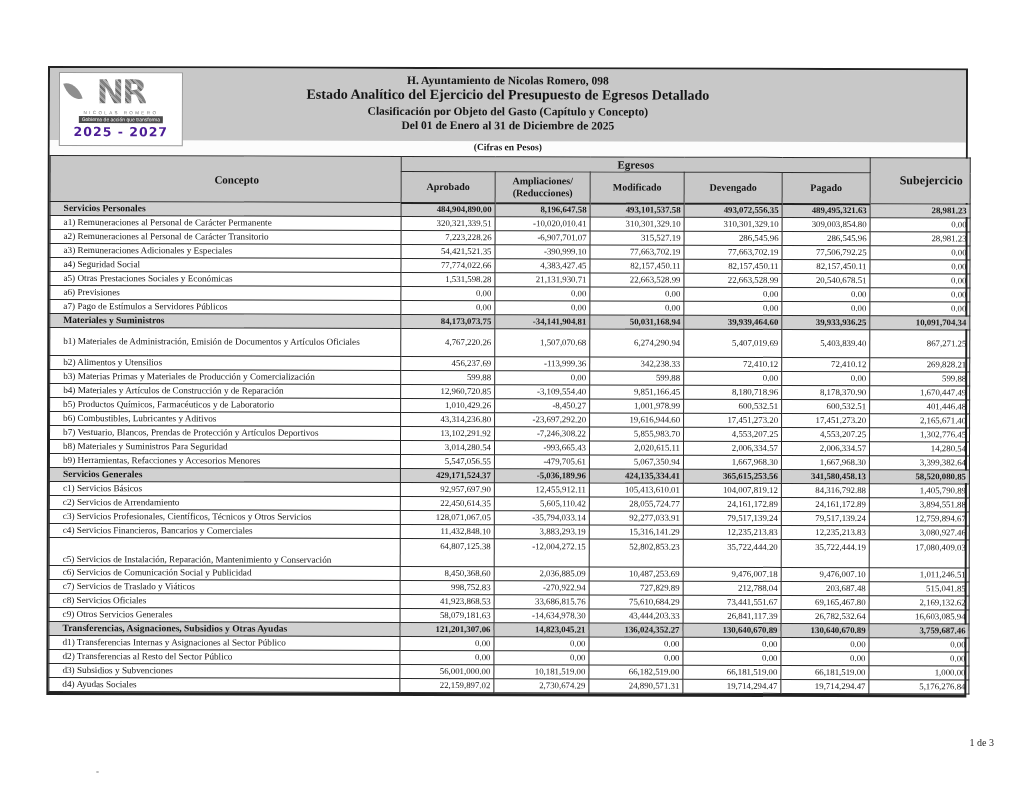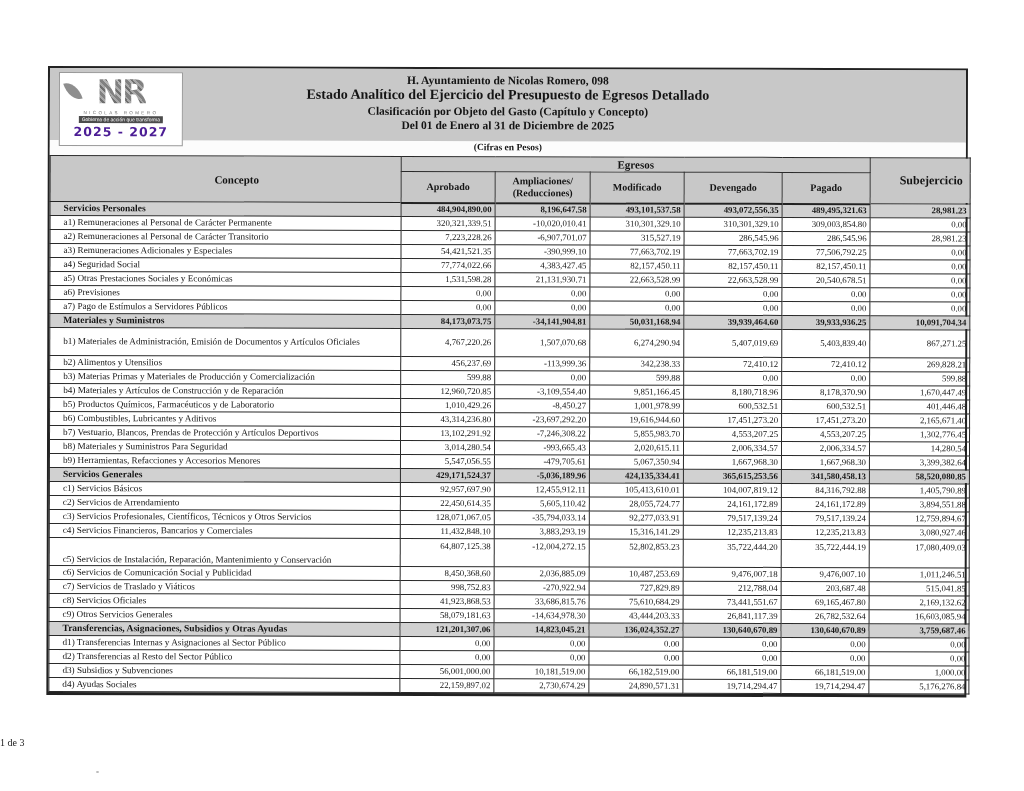--- a/index.html
+++ b/index.html
@@ -54,21 +54,21 @@
   thead th.concepto-th, thead th.subej-th{border-bottom:2px solid #222;padding-left:24px;}
   tbody td{height:14px;font-size:8.8px;line-height:1.1;padding:0 3px;vertical-align:middle;}
   tbody td.label{text-align:left;font-size:9.2px;padding-left:13px;}
   tbody td.num{text-align:right;white-space:nowrap;}
   tbody tr.section td{background:#d1d1d1;font-weight:bold;}
   tbody tr.section td.label{font-size:9.5px;}
   tbody tr.tall td{height:28px;}
   tbody tr.label-bottom td.label{vertical-align:bottom;padding-bottom:1px;}
   tbody tr.label-bottom td.num{vertical-align:top;padding-top:3px;}
   
-  .pagefoot{position:absolute;top:737px;left:0;width:994px;text-align:left;
+  .pagefoot{position:absolute;top:737px;left:0;width:994px;text-align:right;
     font-size:10px;color:#222;}
   .speck{position:absolute;left:96px;top:771px;width:3px;height:2px;background:#b9b9b9;border-radius:50%;}
 </style>
 </head>
 <body>
 
 <div class="sheet">
   <div class="frame">
 
     <div class="titleblock">

